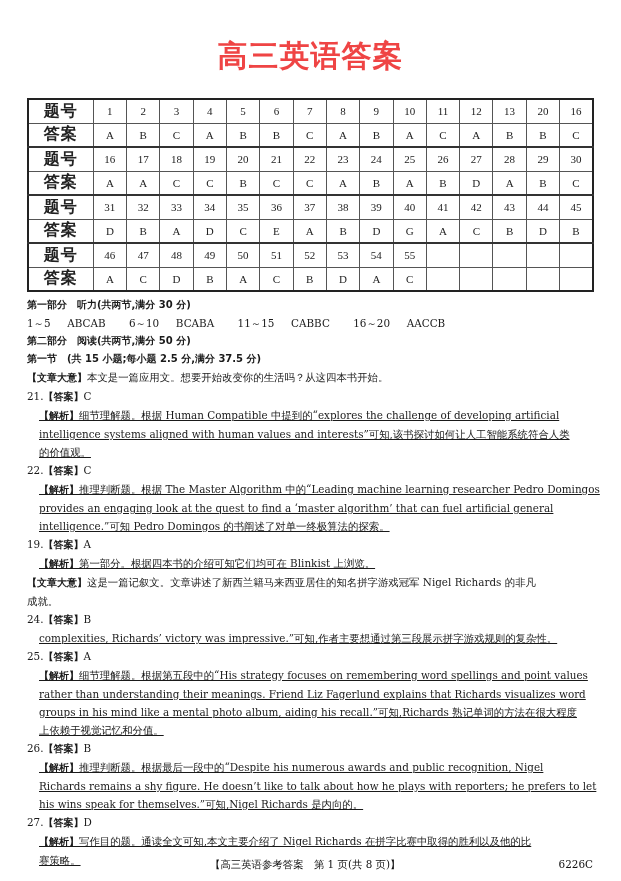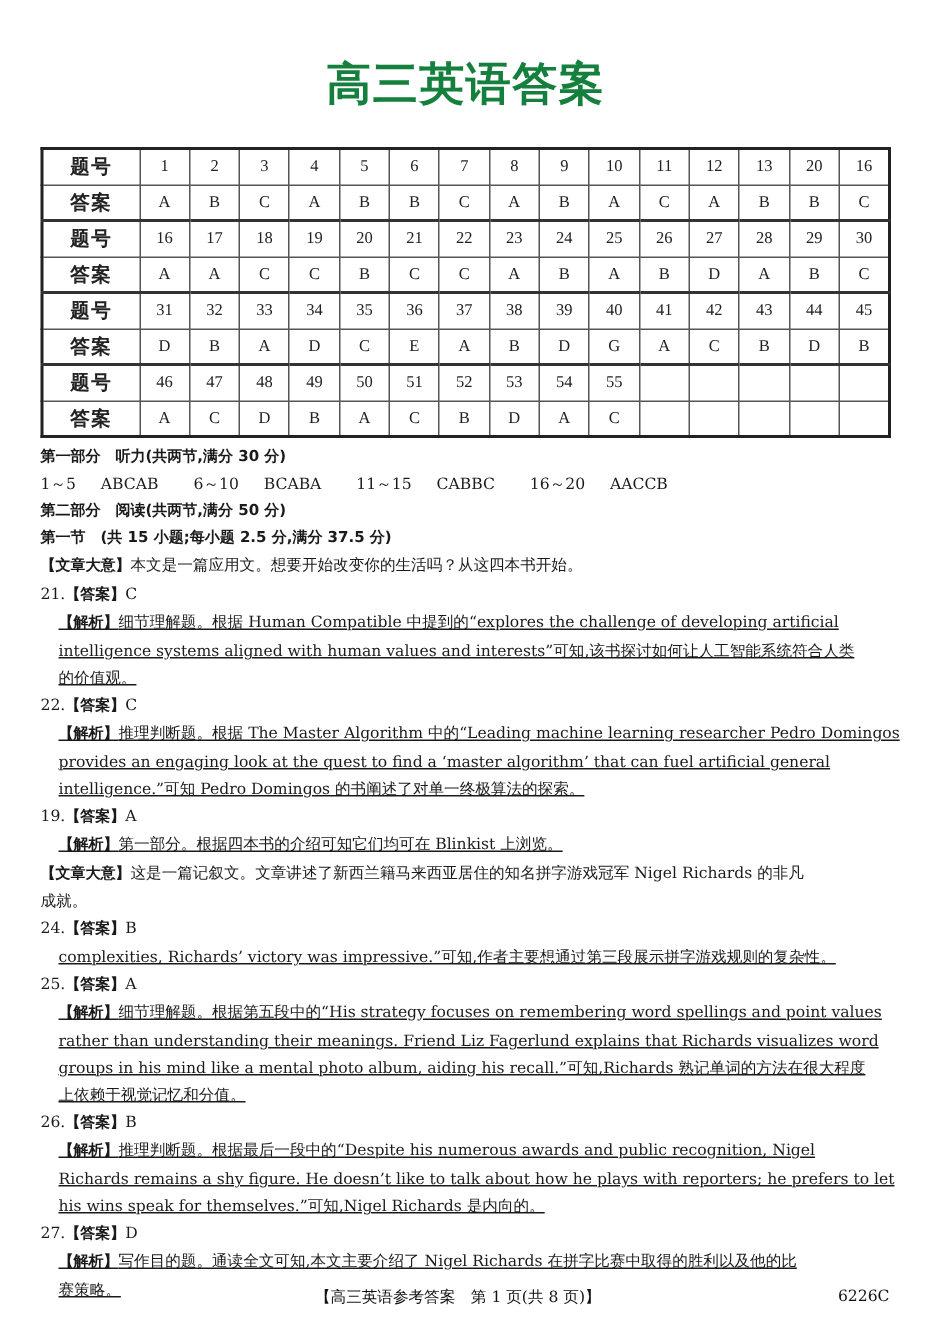--- a/index.html
+++ b/index.html
@@ -1,33 +1,33 @@
 <!DOCTYPE html>
 <html><head>
 <meta charset="utf-8">
 <style>
   * { box-sizing: border-box; margin: 0; padding: 0; }
   html, body { width: 621px; height: 881px; background: #fff; overflow: hidden; }
   body { position: relative; font-family: "DejaVu Serif", "Liberation Serif", serif; color: #111; }
   .title {
     position: absolute; top: 36px; left: 0; width: 621px; text-align: center;
-    font-size: 30px; font-weight: bold; letter-spacing: 1px; color: #15803d;
+    font-size: 30px; font-weight: bold; letter-spacing: 1px; color: #ef4444;
     font-family: "DejaVu Serif", serif;
   }
   table.ans {
     position: absolute; top: 98px; left: 27px; width: 567px;
     border-collapse: collapse; border: 2px solid #222;
     font-family: "Liberation Serif", serif; font-size: 11px;
   }
   table.ans td {
     border: 1px solid #555; height: 24px; text-align: center; vertical-align: middle;
     width: 34.6px; color: #222;
   }
   table.ans td.hdr {
-    width: 68px; font-weight: bold; font-family: "DejaVu Sans", sans-serif; font-size: 13px;
+    width: 68px; font-weight: bold; font-family: "DejaVu Sans", sans-serif; font-size: 16px;
     letter-spacing: 1px;
   }
   table.ans tr.block-start td { border-top: 2px solid #333; }
   .content {
     position: absolute; top: 296px; left: 27px; width: 568px;
     font-family: "DejaVu Serif", serif; font-size: 10.4px; line-height: 18px; color: #1a1a1a;
   }
   .line { white-space: nowrap; }
   .bold { font-weight: bold; font-family: "DejaVu Sans", sans-serif; font-size: 10px; }
   .indent { padding-left: 12px; text-decoration: underline; }

